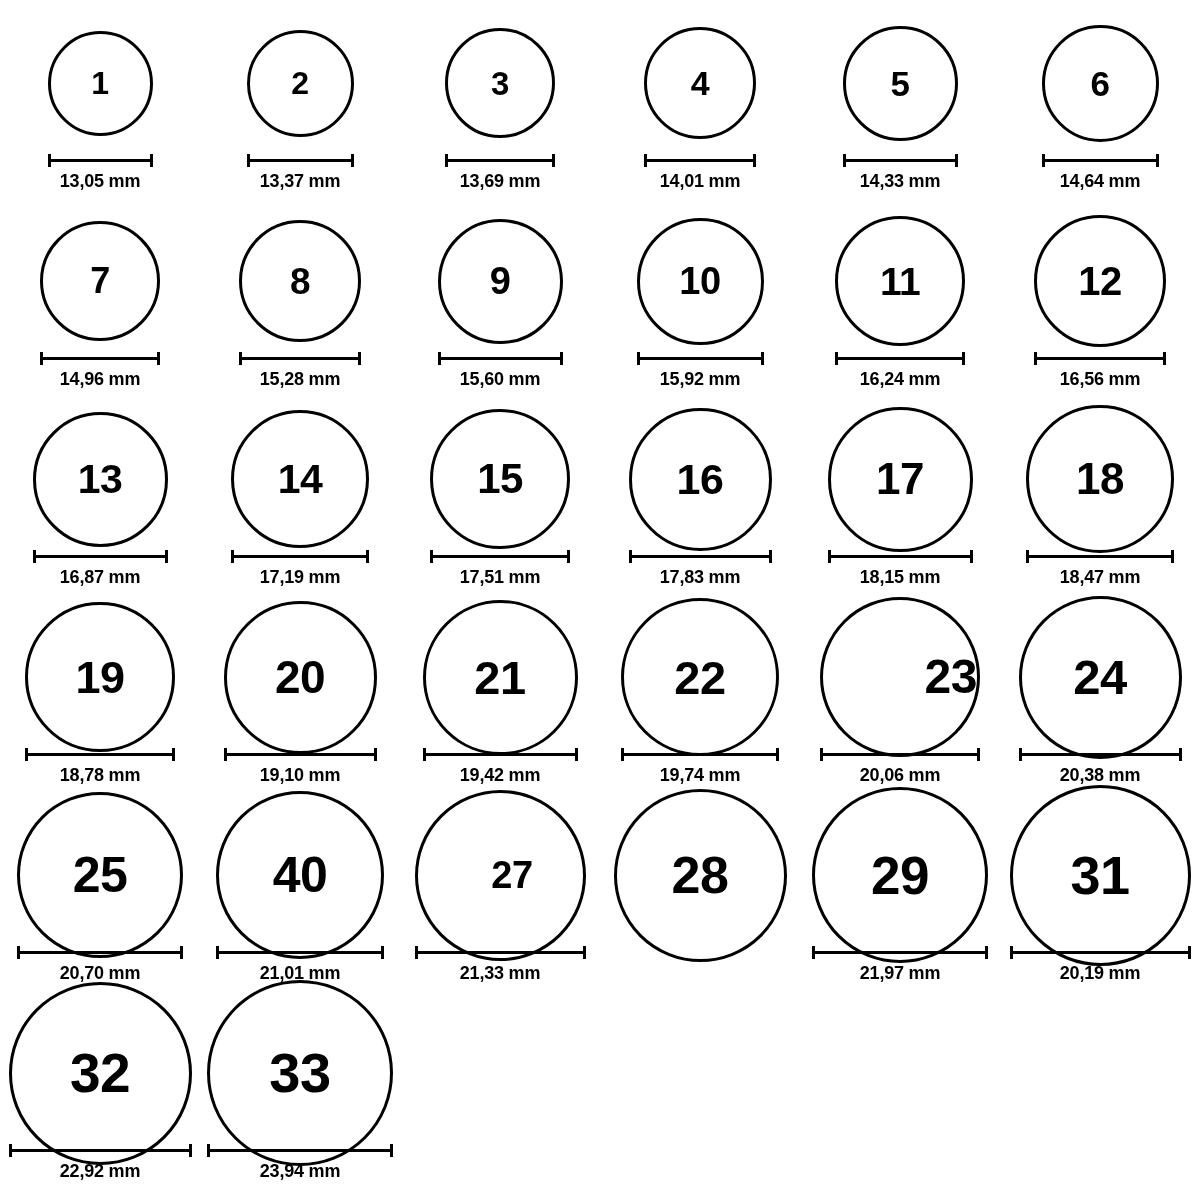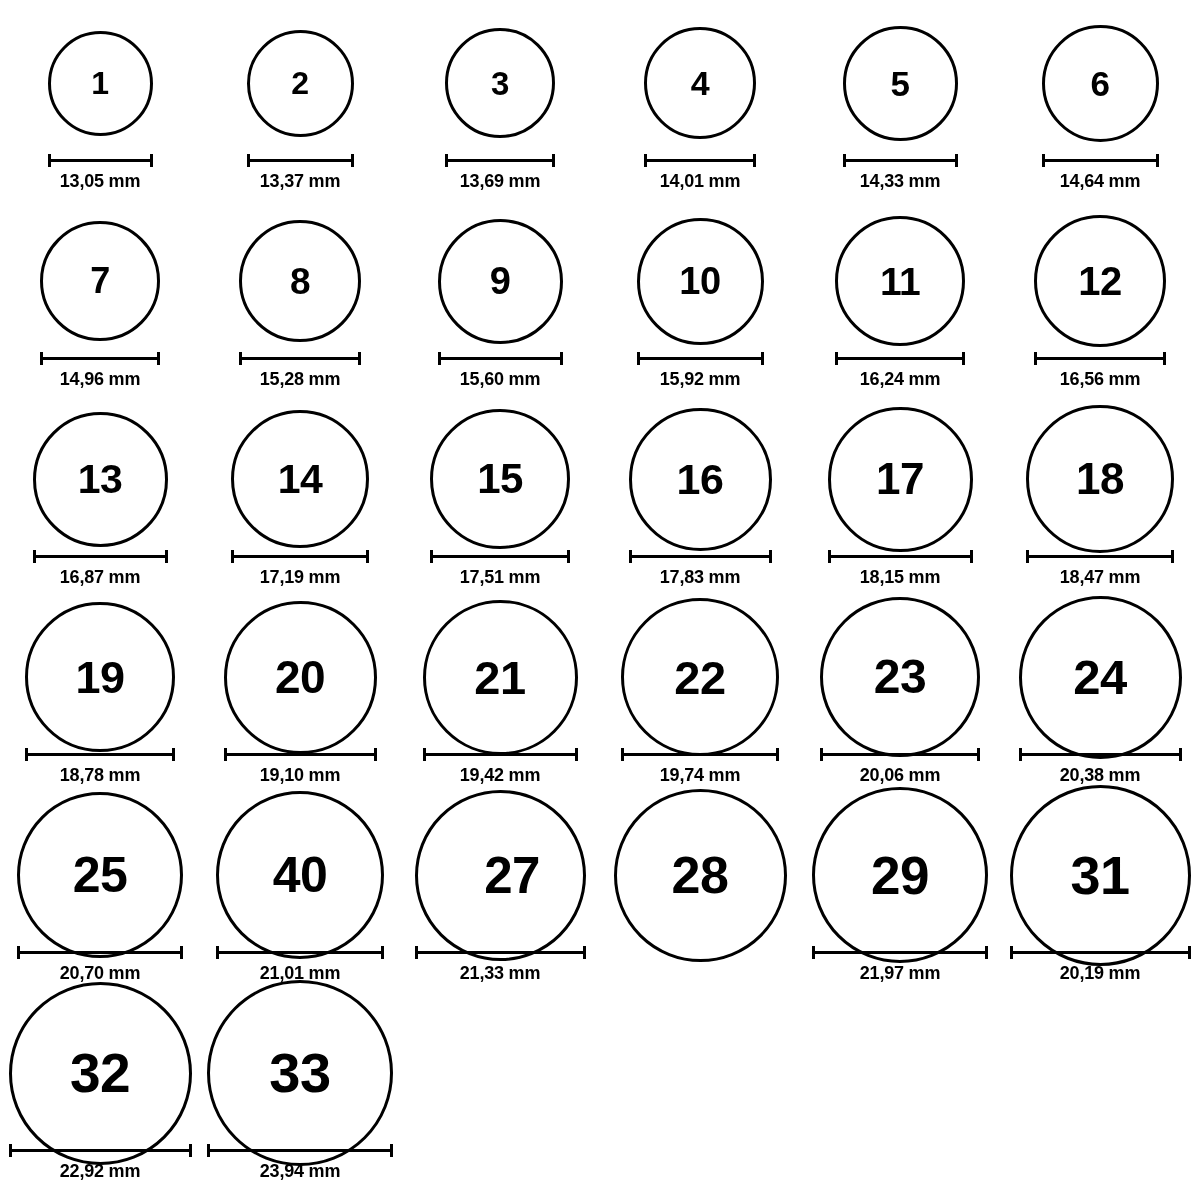--- a/index.html
+++ b/index.html
@@ -423,21 +423,21 @@
           <div class="ruler" style="width: 158px;">
             <div class="bar"></div>
             <div class="tick left"></div>
             <div class="tick right"></div>
           </div>
           <div class="mm">19,74 mm</div>
         </div>
       </div>
       <div class="cell">
         <div class="circle-wrap">
-          <div class="circle" style="width: 160px; height: 160px;">
+          <div class="circle" style="width: 160px; height: 160px; justify-content: flex-end;">
             <span style="font-size: 48px;">23</span>
           </div>
         </div>
         <div class="measure">
           <div class="ruler" style="width: 160px;">
             <div class="bar"></div>
             <div class="tick left"></div>
             <div class="tick right"></div>
           </div>
           <div class="mm">20,06 mm</div>
@@ -484,21 +484,21 @@
             <div class="bar"></div>
             <div class="tick left"></div>
             <div class="tick right"></div>
           </div>
           <div class="mm">21,01 mm</div>
         </div>
       </div>
       <div class="cell">
         <div class="circle-wrap">
           <div class="circle" style="width: 171px; height: 171px;">
-            <span style="font-size: 51px; margin-left: 24px;">27</span>
+            <span style="font-size: 38px; margin-left: 24px;">27</span>
           </div>
         </div>
         <div class="measure">
           <div class="ruler" style="width: 171px;">
             <div class="bar"></div>
             <div class="tick left"></div>
             <div class="tick right"></div>
           </div>
           <div class="mm">21,33 mm</div>
         </div>

